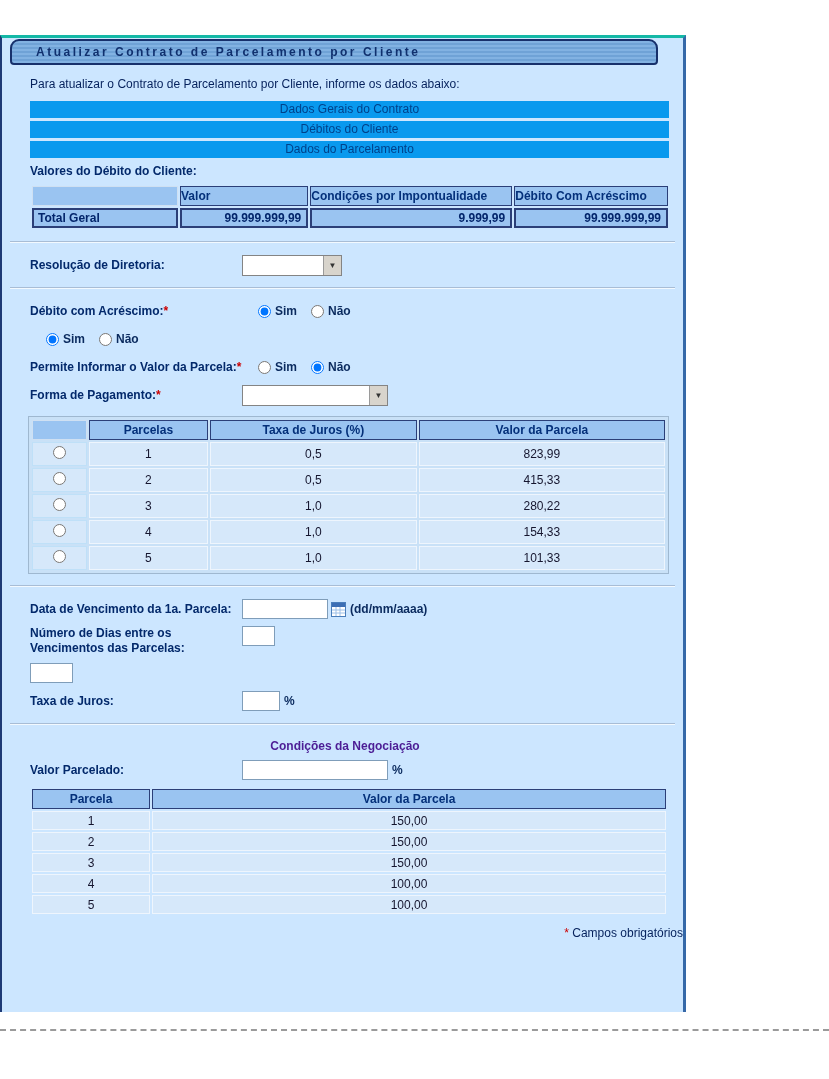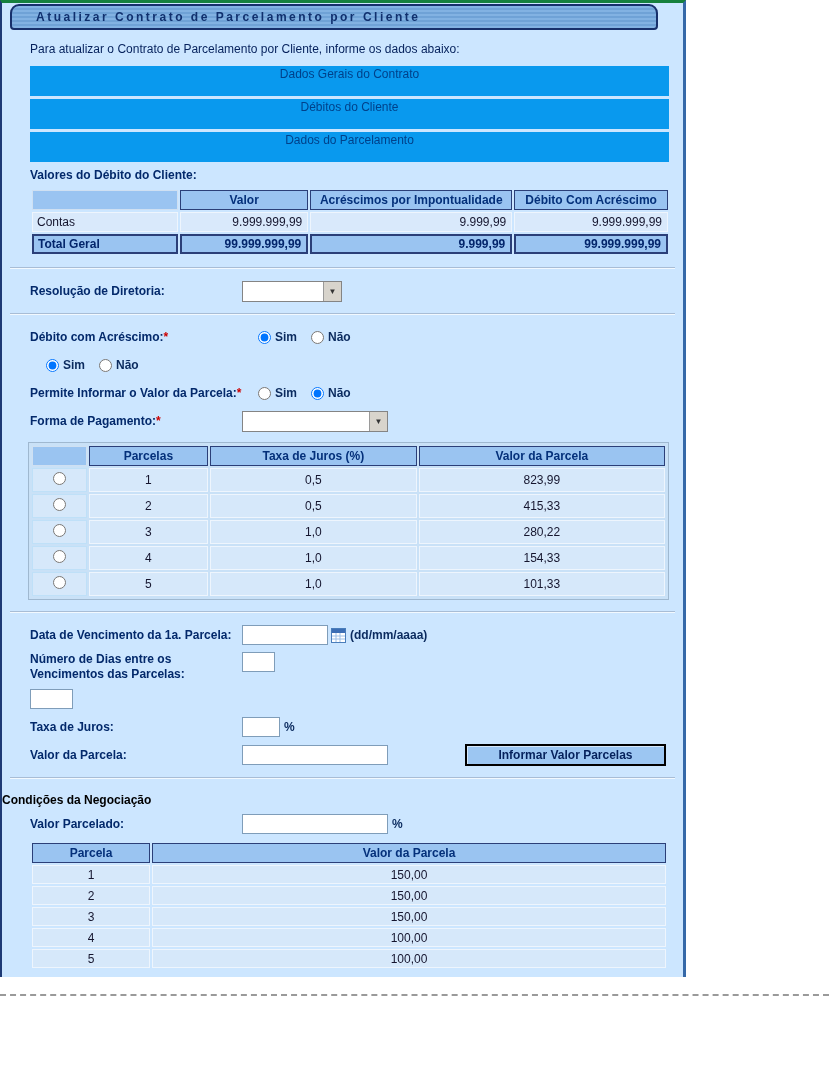--- a/index.html
+++ b/index.html
@@ -1,36 +1,36 @@
 <!DOCTYPE html>
 <html><head>
 <meta charset="utf-8">
 <style>
   * { margin:0; padding:0; box-sizing:border-box; }
   html,body { width:829px; height:1079px; background:#ffffff; overflow:hidden;
     font-family:"Liberation Sans", sans-serif; font-size:12px; }
   .container { position:relative; width:686px; height:977px; background:#cce6ff;
-    border-left:2px solid #1e3a75; border-right:3px solid #3568a8; border-top:3px solid #15803d;
-    overflow:hidden; }
+    border-left:2px solid #1e3a75; border-right:3px solid #3568a8; border-top:3px solid #14b8a6;
+    overflow:hidden;margin-top:35px; }
   .title-tab { margin:1px 0 0 8px; width:648px; height:26px;
     border:2px solid #17306b; border-radius:9px 9px 4px 4px;
     background:repeating-linear-gradient(180deg,#82b2e2 0px,#82b2e2 2px,#6fa2d6 2px,#6fa2d6 4px);
     color:#10306e; font-weight:bold; letter-spacing:2.5px; font-size:12px;
     line-height:22px; padding-left:24px; }
   .intro { margin:12px 0 10px 28px; color:#05215c; }
   .bars { margin-left:28px; width:639px; }
-  .bar { height:30px; line-height:17px; background:#0999ee; color:#00418a;
+  .bar { height:17px; line-height:17px; background:#0999ee; color:#00418a;
     text-align:center; margin-bottom:3px; cursor:pointer; }
   .caption { margin:6px 0 6px 28px; font-weight:bold; color:#03296b; }
 
   table { border-collapse:separate; border-spacing:2px; }
   .tbl1 { margin-left:28px; width:640px; }
   .tbl1 td { height:20px; font-size:12px; }
   .hcell { background:#9ac4f1; border:1px solid #2b3f78; color:#04307a;
-    font-weight:bold; text-align:center; }
+    font-weight:bold; text-align:left; }
   .hcell-blank { background:#9ac4f1; border:1px solid #cfe0f2; }
   .dcell { background:#d9e9fb; border:1px solid #eef5fd; color:#15152e; }
   .dcell.lab { text-align:left; padding-left:4px; }
   .dcell.num { text-align:right; padding-right:5px; }
   .tcell { background:#9ac4f1; border:2px solid #2b3f78; color:#03256b; font-weight:bold; }
   .tcell.lab { text-align:left; padding-left:4px; }
   .tcell.num { text-align:right; padding-right:5px; }
 
   .divider { margin:11px 8px; height:0; border-top:1px solid #a8bdd6; border-bottom:1px solid #f2f9ff; }
 
@@ -63,21 +63,21 @@
   .tbl2 .hrow td { height:20px; }
   .tbl2 .drow td { height:24px; background:#d6e8fa; border:1px solid #eef5fd; color:#15152e; }
   .tbl2 .drow td.radio-cell { border:1px solid #bfe0f8; }
 
   .btn { background:#9cc6f2; border:1px solid #14306b; box-shadow:1px 1px 0 0 #0a1f4d;
     color:#05215c; font-weight:bold; font-size:12px; padding:2px 10px; height:22px; cursor:pointer;
     font-family:"Liberation Sans", sans-serif; }
   .btn-informar { margin-left:auto; width:201px; border:2px solid #000;
     box-shadow:inset 1px 1px 0 #d6e8fa; margin-right:17px; }
 
-  .center-title { text-align:left; font-weight:bold; color:#000000; margin:14px 0 4px 0;
+  .center-title { text-align:center; font-weight:bold; color:#4c1d95; margin:14px 0 4px 0;
     width:686px; }
   .tbl3 { margin-left:28px; width:638px; }
   .tbl3 td { font-size:12px; text-align:center; }
   .tbl3 .hrow td { height:20px; }
   .tbl3 .drow td { height:19px; background:#d6e8fa; border:1px solid #eef5fd; color:#15152e; }
 
   .footnote { text-align:right; margin-top:10px; color:#05215c; }
   .page-break-line { margin-top:17px; width:829px; border-top:2px dashed #9a9a9a; }
 </style>
 </head>
@@ -101,28 +101,22 @@
     <colgroup>
         <col style="width:148px">
         <col style="width:129px">
         <col style="width:204px">
         <col style="width:155px">
       </colgroup>
     <tbody>
         <tr>
       <td class="hcell-blank"></td>
       <td class="hcell">Valor</td>
-      <td class="hcell">Acréscimos por Impontualidade</td>
+      <td class="hcell">Condições por Impontualidade</td>
       <td class="hcell">Débito Com Acréscimo</td>
-    </tr>
-    <tr>
-      <td class="dcell lab">Contas</td>
-      <td class="dcell num">9.999.999,99</td>
-      <td class="dcell num">9.999,99</td>
-      <td class="dcell num">9.999.999,99</td>
     </tr>
     <tr>
       <td class="tcell lab">Total Geral</td>
       <td class="tcell num">99.999.999,99</td>
       <td class="tcell num">9.999,99</td>
       <td class="tcell num">99.999.999,99</td>
     </tr>
   </tbody>
     </table>
 
@@ -248,25 +242,20 @@
   <div class="frow">
     <input type="text" class="in-s" style="">
   </div>
 
   <div class="frow">
     <span class="flabel">Taxa de Juros:</span>
     <input type="text" class="in-juros" style="">
     <span class="unit">%</span>
   </div>
 
-  <div class="frow">
-    <span class="flabel">Valor da Parcela:</span>
-    <input type="text" class="in-m" style="">
-    <button class="btn btn-informar">Informar Valor Parcelas</button>
-  </div>
 
   <div class="divider"></div>
 
   <div class="center-title">Condições da Negociação</div>
 
   <div class="frow">
     <span class="flabel">Valor Parcelado:</span>
     <input type="text" class="in-m" style="">
     <span class="unit">%</span>
   </div>

